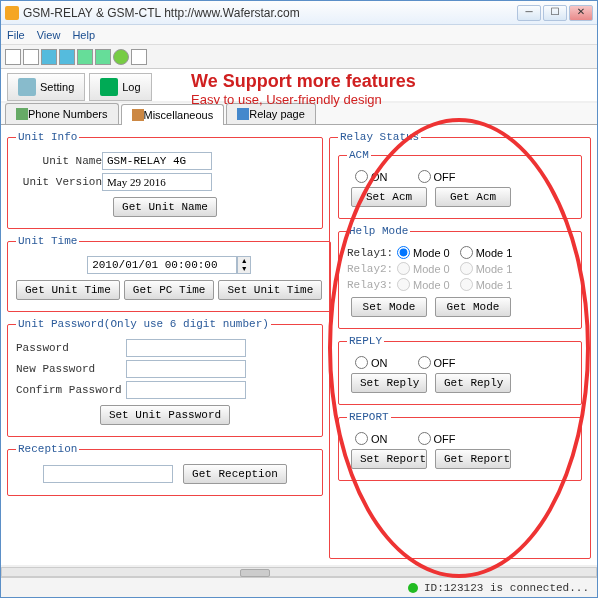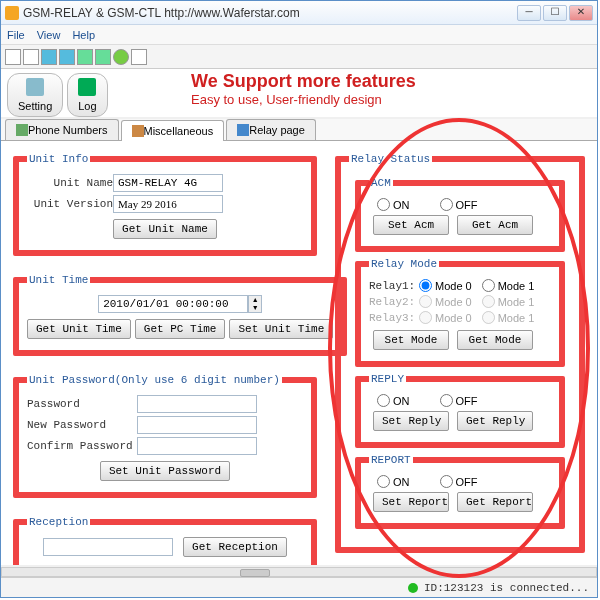--- a/index.html
+++ b/index.html
@@ -9,33 +9,33 @@
 .titlebar .ico { width: 14px; height: 14px; background: #f5a623; border-radius: 2px; margin-right: 4px; }
 .titlebar .ttl { flex: 1; color: #333; font-size: 12px; }
 .wbtns { display: flex; gap: 2px; }
 .wbtn { width: 24px; height: 16px; border: 1px solid #b0c4de; background: linear-gradient(#fafcfe,#d9e7f5); border-radius: 2px; text-align: center; line-height: 12px; font-size: 10px; color: #333; }
 .wbtn.close { background: linear-gradient(#f7c7c7,#e98a8a); }
 .menubar { height: 20px; display: flex; align-items: center; gap: 12px; padding: 0 6px; background: #f8f8f8; border-bottom: 1px solid #ddd; color: #1a4d8f; }
 .tbar { height: 24px; display: flex; align-items: center; gap: 2px; padding: 2px 4px; background: #f4f4f4; border-bottom: 1px solid #ccc; }
 .ticon { width: 16px; height: 16px; background: #6d9; border: 1px solid #999; }
 .ticon.a{background:#fff}.ticon.b{background:#5bd}.ticon.c{background:#7c4;border-radius:8px}
 .tabbar2 { display: flex; align-items: center; padding: 4px 6px 0; background: #fff; gap: 4px; position: relative; }
-.bigbtn { display: flex; align-items: center; gap: 4px; border: 1px solid #bbb; padding: 4px 10px; border-radius: 12px; background: linear-gradient(#fdfdfd,#e6e6e6); font-size: 13px; flex-direction: column; }
+.bigbtn { display: flex; align-items: center; gap: 4px; border: 1px solid #bbb; padding: 4px 10px; border-radius: 0; background: linear-gradient(#fdfdfd,#e6e6e6); font-size: 13px; }
 .bigbtn .bi { width: 18px; height: 18px; background: #8bc; border-radius: 2px; }
 .promo { position: absolute; left: 190px; top: 2px; color: #d02020; }
 .promo .l1 { font-size: 18px; font-weight: bold; }
 .promo .l2 { font-size: 13px; }
 .tabs { display: flex; border-bottom: 1px solid #aaa; padding: 0 4px; background: #f8f8f8; margin-top: 2px; }
 .tab { display: flex; align-items: center; padding: 4px 10px; border: 1px solid #aaa; border-bottom: none; background: #eee; margin-right: 2px; border-radius: 3px 3px 0 0; }
 .tab.active { background: #fff; position: relative; top: 1px; }
 .tab .ti { width: 12px; height: 12px; background: #6a6; }
 .content { flex: 1; background: #fff; padding: 6px; display: flex; gap: 6px; overflow: hidden; }
 .col { display: flex; flex-direction: column; gap: 6px; }
 .colL { width: 316px; } .colR { flex: 1; }
-fieldset { border: 6px solid #ef4444; border-radius: 2px; padding: 6px 8px 8px; margin: 6px; }
+fieldset { border: 1px solid #ef4444; border-radius: 2px; padding: 6px 8px 8px; margin: 0; }
 legend { color: #2a5a9a; font-family: "Courier New", monospace; font-size: 11px; padding: 0 2px; }
 .row { display: flex; align-items: center; margin: 3px 0; }
 .lbl { font-family: "Courier New", monospace; font-size: 11px; color: #333; }
 .inp { border: 1px solid #abc; padding: 2px 4px; background: #fff; font-family: "Courier New", monospace; height: 18px; }
 .btn { border: 1px solid #999; background: linear-gradient(#fdfdfd,#dcdcdc); padding: 3px 8px; font-family: "Courier New", monospace; font-size: 11px; border-radius: 2px; white-space: nowrap; }
 .rad { display: inline-flex; align-items: center; gap: 3px; font-family: "Courier New", monospace; font-size: 11px; }
 .rad input { margin: 0; }
 .dis { color: #aaa; }
 .status { height: 20px; border-top: 1px solid #ccc; background: #f4f4f4; display: flex; align-items: center; justify-content: flex-end; padding: 0 8px; gap: 6px; }
 .dot { width: 10px; height: 10px; background: #2b2; border-radius: 50%; }
@@ -181,21 +181,21 @@
                 <span>OFF</span>
               </label>
           </div>
           <div class="row" style="gap:8px;padding-left:4px;margin-top:4px">
             <button class="btn" style="width:76px">Set Acm</button>
             <button class="btn" style="width:76px">Get Acm</button>
           </div>
         </fieldset>
 
         <fieldset style="margin-top:6px">
-          <legend>Relay Mode</legend>
+          <legend>Help Mode</legend>
           <div class="row">
               <span class="lbl" style="width:50px">Relay1:</span>
             <label class="rad">
                 <input type="radio" name="r1" checked="" style="">
                 <span>Mode 0</span>
               </label>
             <label class="rad" style="margin-left:10px">
                 <input type="radio" name="r1" style="">
                 <span>Mode 1</span>
               </label>

